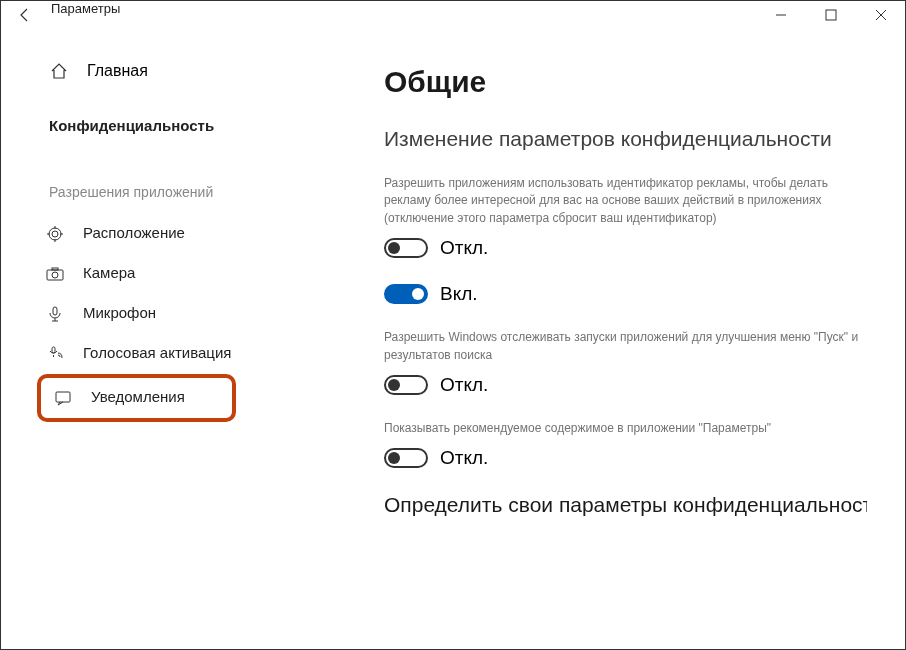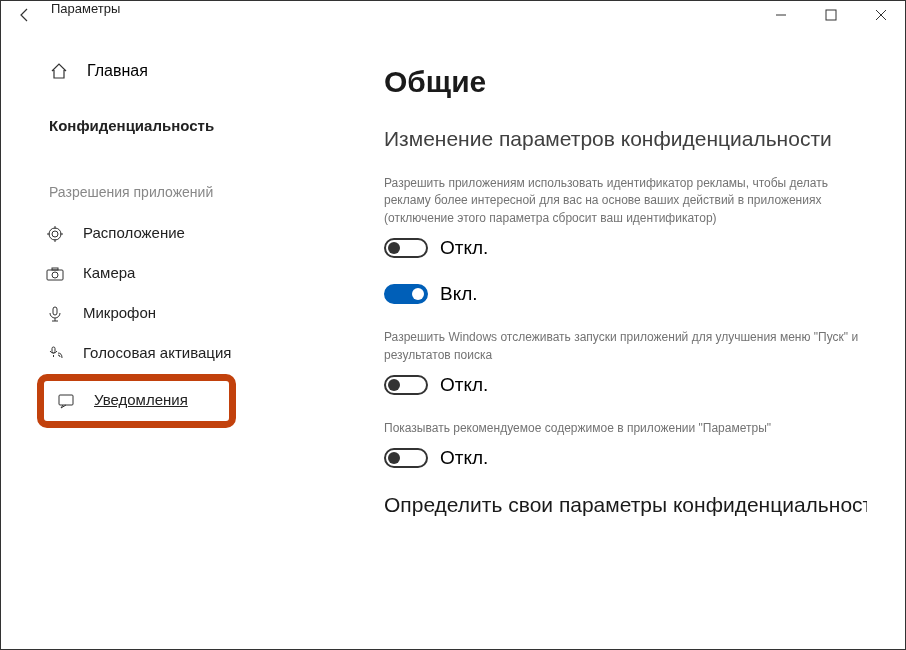--- a/index.html
+++ b/index.html
@@ -12,21 +12,21 @@
     .win-btn { width: 28px; height: 28px; display: flex; align-items: center; justify-content: center; cursor: pointer; }
     .body { flex: 1; display: flex; overflow: hidden; }
     .sidebar { width: 345px; padding: 18px 0 0 48px; overflow: hidden; }
     .home-row { display: flex; align-items: center; gap: 18px; cursor: pointer; padding: 6px 0; }
     .search-box { margin: 14px 22px 0 0; height: 34px; border: 1px solid #999; display: flex; align-items: center; padding: 0 10px; }
     .search-input { flex: 1; border: none; outline: none; font-size: 15px; font-style: italic; color: #777; background: transparent; }
     .sidebar-section { font-size: 15px; font-weight: 600; color: #222; margin: 30px 0 16px; }
     .sub-label { font-size: 14px; color: #888; margin: 50px 0 14px; }
     .item { display: flex; align-items: flex-start; gap: 18px; padding: 10px 8px 10px 0; cursor: pointer; font-size: 15px; color: #222; margin-left: -4px; }
     .item-icon { width: 20px; height: 20px; display: flex; align-items: center; justify-content: center; }
-    .item-highlight { border: 7px solid #c2410c; border-radius: 10px; padding: 10px 12px; margin-left: -12px; margin-right: 110px; text-decoration: underline; }
+    .item-highlight { border: 4px solid #c2410c; border-radius: 10px; padding: 10px 12px; margin-left: -12px; margin-right: 110px; }
     .content { flex: 1; padding: 28px 38px 16px 38px; overflow: hidden; }
     .h1 { font-size: 30px; font-weight: 600; color: #1a1a1a; margin-bottom: 28px; }
     .h2 { font-size: 21px; font-weight: 500; color: #404040; margin-bottom: 24px; }
     .setting { margin-bottom: 24px; }
     .setting-desc { font-size: 12px; color: #737373; line-height: 1.45; margin-bottom: 10px; }
     .toggle-row { display: flex; align-items: center; gap: 12px; }
     .toggle { width: 44px; height: 20px; border-radius: 10px; border: 2px solid #333; position: relative; cursor: pointer; }
     .toggle.off { background: #fff; }
     .toggle.on { background: #005fb8; border-color: #005fb8; }
     .knob { width: 12px; height: 12px; border-radius: 50%; position: absolute; top: 2px; }

